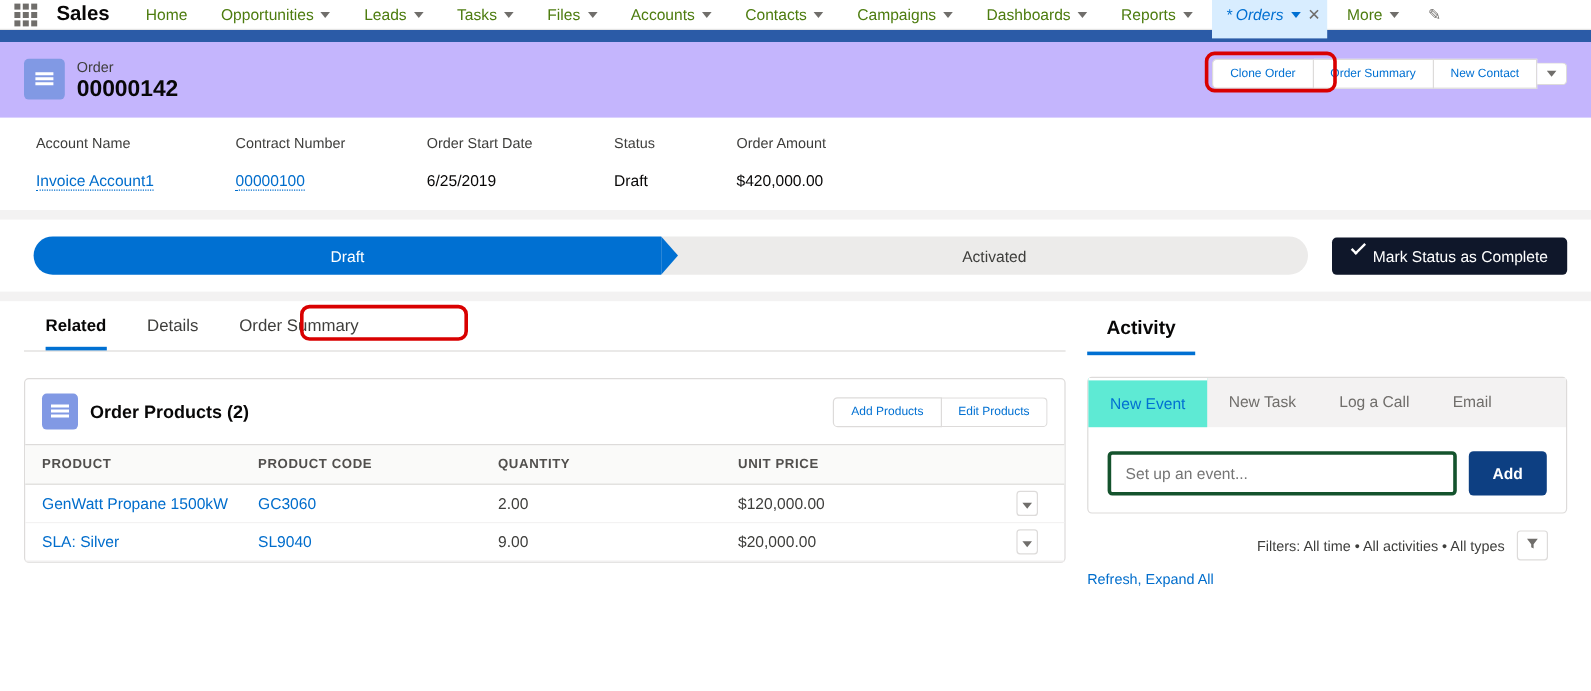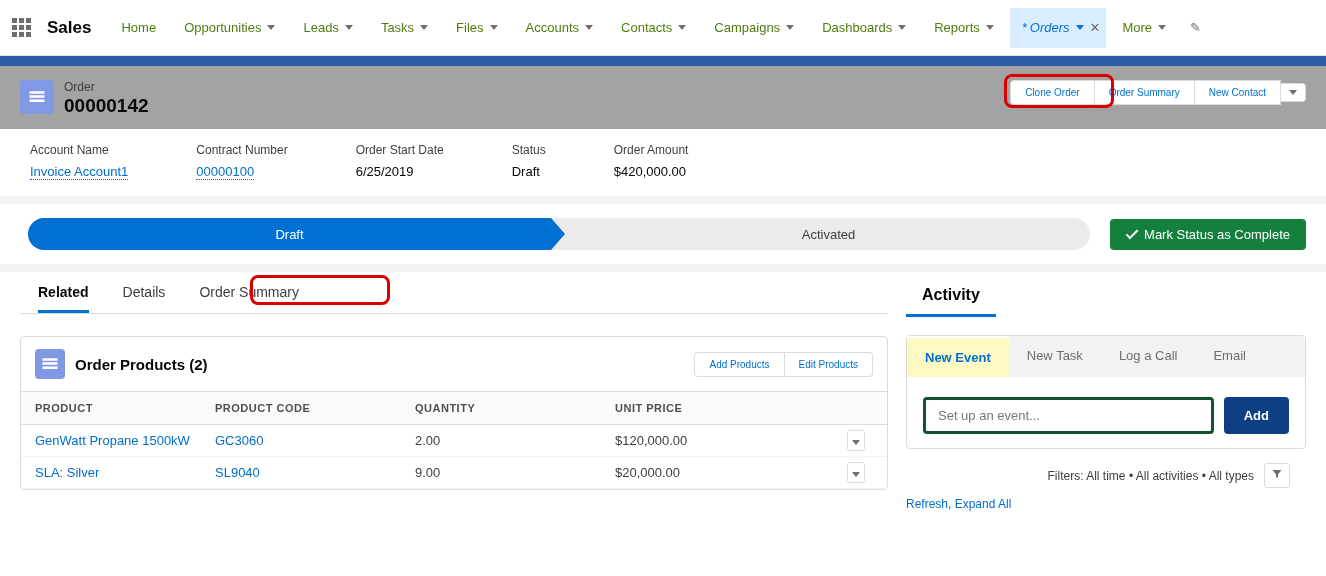--- a/index.html
+++ b/index.html
@@ -1,64 +1,64 @@
 <!DOCTYPE html>
 <html><head>
 <meta charset="utf-8">
 <style>
 *{box-sizing:border-box;margin:0;padding:0;font-family:-apple-system,BlinkMacSystemFont,"Segoe UI",Arial,sans-serif}
 body{background:#fff;width:1326px;height:576px;overflow:hidden;font-size:13px;color:#3e3e3c}
 a{text-decoration:none}
 
 
-.topnav{display:flex;align-items:center;height:56px;padding:0 12px;border-bottom:1px solid #e5e5e5;gap:4px}
+.topnav{display:flex;align-items:center;height:25px;padding:0 12px;border-bottom:1px solid #e5e5e5;gap:4px}
 .waffle{display:grid;grid-template-columns:repeat(3,5px);grid-template-rows:repeat(3,5px);gap:2px;margin-right:12px;cursor:pointer}
 .waffle div{background:#706e6b}
 .app-name{font-size:17px;font-weight:600;color:#080707;margin-right:14px}
 .nav-item{display:flex;align-items:center;padding:0 12px;height:40px;color:#4d7c0f;font-size:13px;cursor:pointer}
 .nav-item .chev{margin-left:6px}
 .nav-item.orders{background:#d8edff;color:#0070d2;font-style:italic;padding-right:6px}
 .nav-item.orders .star{margin-right:3px}
 .nav-item.orders .x{margin-left:6px;color:#706e6b;font-style:normal}
 .edit-pencil{margin-left:8px;color:#706e6b}
 .chev{display:inline-block;width:0;height:0;border-left:4px solid transparent;border-right:4px solid transparent;border-top:5px solid #706e6b}
 
 
 .band{height:10px;background:#2b5ba7}
 
 
-.page-head{background:#a3a3a3;padding:14px 20px 12px;display:flex;align-items:flex-start}
+.page-head{background:#c4b5fd;padding:14px 20px 12px;display:flex;align-items:flex-start}
 .rec-icon{width:34px;height:34px;background:#8199e4;border-radius:4px;display:flex;align-items:center;justify-content:center;margin-right:10px}
 .rec-icon svg{width:20px;height:20px;fill:#fff}
 .rec-label{font-size:12px;color:#3e3e3c}
 .rec-title{font-size:19px;font-weight:600;color:#080707;margin-top:1px}
 .head-actions{margin-left:auto;display:flex;gap:0;align-items:center}
 .btn{border:1px solid #dddbda;background:#fff;color:#0070d2;padding:6px 14px;font-size:10px;cursor:pointer;display:inline-flex;align-items:center}
 .btn+.btn{border-left:none}
 .btn:first-child{border-radius:4px 0 0 4px}
 .btn.more{border-radius:0 4px 4px 0;padding:6px 8px}
 .red-box{border:3px solid #d90000;border-radius:8px;position:absolute;pointer-events:none}
 
 
 .fields{background:#fff;padding:14px 30px 16px;display:flex;gap:68px}
-.fld-label{font-size:12px;color:#3e3e3c;margin-bottom:7px}
+.fld-label{font-size:12px;color:#3e3e3c;margin-bottom:17px}
 .fld-val{font-size:13px;color:#080707}
 .fld-val.link{color:#006dcc;border-bottom:1px dotted #006dcc;display:inline-block}
 
 
 .strip{height:8px;background:#f3f2f2}
 
 
 .path-row{display:flex;align-items:center;padding:14px 20px 14px 28px;gap:20px}
 .path{display:flex;flex:1;position:relative;height:32px}
 .stage{flex:1;display:flex;align-items:center;justify-content:center;font-size:13px;position:relative}
 .stage.draft{background:#0070d2;color:#fff;border-radius:16px 0 0 16px}
 .stage.draft::after{content:"";position:absolute;right:-14px;top:0;width:0;height:0;border-top:16px solid transparent;border-bottom:16px solid transparent;border-left:14px solid #0070d2;z-index:2}
 .stage.act{background:#ecebea;color:#3e3e3c;border-radius:0 16px 16px 0;padding-left:16px}
-.mark-btn{background:#15803d;color:#fff;border:none;padding:8px 16px;border-radius:4px;font-size:13px;cursor:pointer;display:flex;align-items:center;gap:6px}
+.mark-btn{background:#0f172a;color:#fff;border:none;padding:8px 16px;border-radius:4px;font-size:13px;cursor:pointer;display:flex;align-items:flex-start;gap:6px}
 .check{display:inline-block;width:12px;height:6px;border-left:2px solid #fff;border-bottom:2px solid #fff;transform:rotate(-45deg);margin-top:-3px}
 
 
 .cols{display:flex;gap:18px;padding:0 20px}
 .col-main{flex:1;min-width:0}
 .col-side{width:400px}
 
 
 .tabs{display:flex;gap:34px;border-bottom:1px solid #dddbda;padding:12px 18px 0;position:relative}
 .tab{padding-bottom:10px;font-size:14px;color:#3e3e3c;cursor:pointer}
@@ -78,21 +78,21 @@
 .c4{flex:1}
 .c5{width:26px}
 .link{color:#006dcc}
 .row-chev{border:1px solid #dddbda;border-radius:3px;padding:2px 4px;background:#fff;cursor:pointer}
 
 
 .act-title{font-size:16px;font-weight:600;color:#080707;padding:14px 16px 10px;border-bottom:3px solid #0070d2;display:inline-block}
 .act-tabs-wrap{border:1px solid #dddbda;border-radius:4px;margin-top:18px}
 .act-tabs{display:flex;background:#f3f2f2}
 .act-tab{padding:12px 18px;font-size:13px;color:#706e6b;cursor:pointer}
-.act-tab.active{background:#fef9c3;color:#0070d2;font-weight:700;border-top:2px solid #fff}
+.act-tab.active{background:#5eead4;color:#0070d2;font-weight:400;border-top:2px solid #fff}
 .act-body{padding:20px 16px 14px;display:flex;gap:10px}
 .ev-input{flex:1;border:3px solid #14532d;border-radius:4px;padding:8px 12px;color:#706e6b;font-size:13px}
 .add-btn{background:#0d3f82;color:#fff;border:none;padding:8px 20px;border-radius:4px;font-size:13px;font-weight:600;cursor:pointer}
 .filters{text-align:right;padding:0 16px 8px;font-size:12px;color:#3e3e3c;display:flex;align-items:center;justify-content:flex-end;gap:10px}
 .funnel{border:1px solid #dddbda;padding:4px 6px;border-radius:3px}
 .refresh{color:#006dcc;font-size:12px;padding-right:16px}
 </style>
 </head>
 <body>
 

